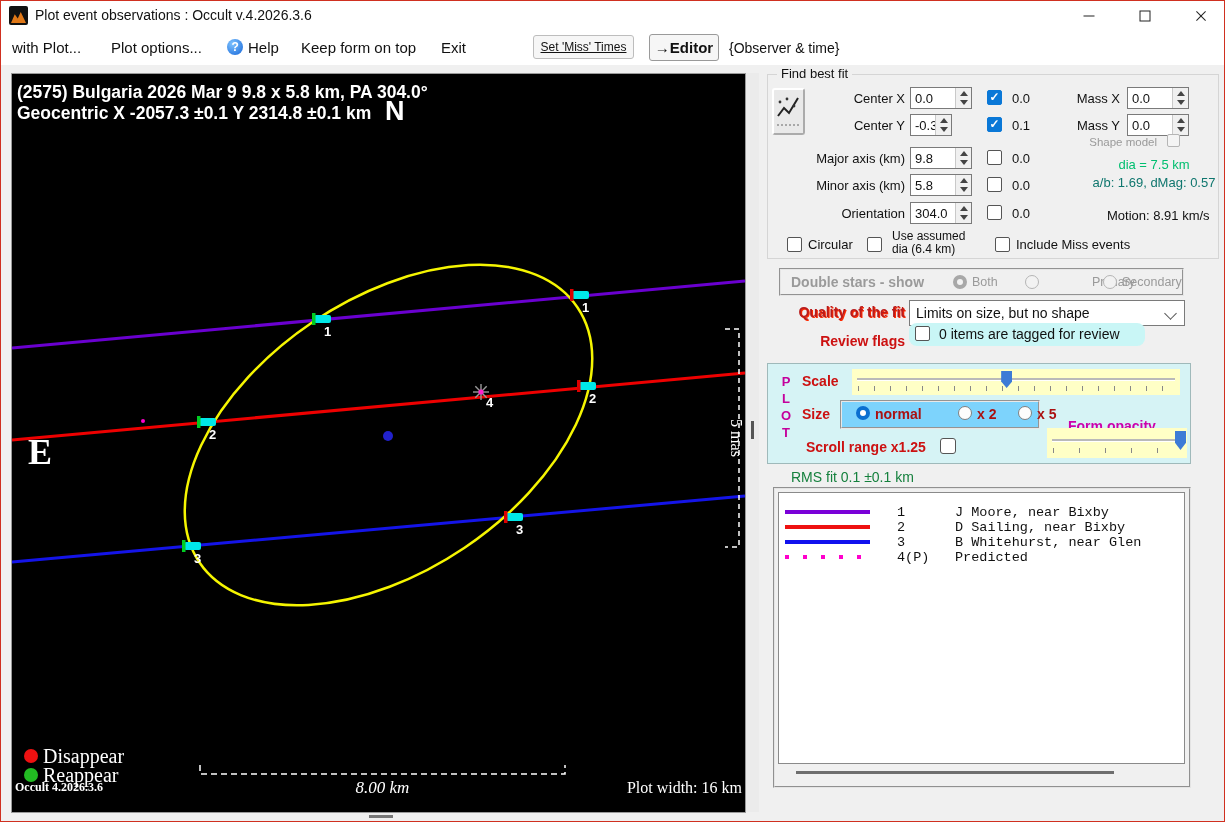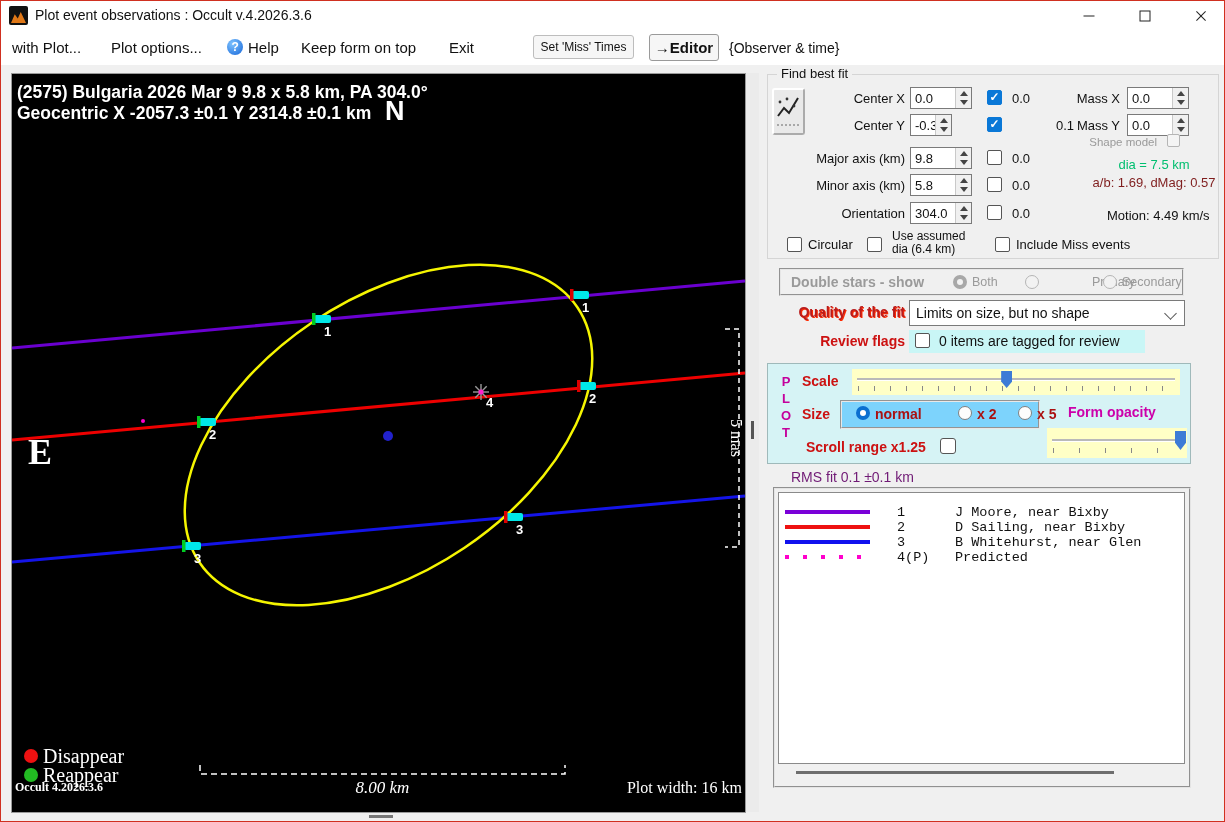--- a/index.html
+++ b/index.html
@@ -64,24 +64,24 @@
     clip-path:polygon(0 0,100% 0,100% 62%,50% 100%,0 62%);}
   .size-panel{position:absolute;left:72px;top:36px;width:200px;height:29px;background:#7dd3fc;border:2px groove #e8e8e8;box-sizing:border-box;}
   .size-panel .opt-lbl{position:absolute;top:4px;font-size:14px;font-weight:bold;color:#aa1111;white-space:nowrap;}
   
   .quality-lbl{position:absolute;left:764px;top:303px;width:140px;text-align:right;font-size:14px;font-weight:bold;
     color:#b91c1c;text-shadow:1px 1px 0 #ff2a00;}
   .combo{position:absolute;left:908px;top:299px;width:276px;height:26px;box-sizing:border-box;background:#fff;border:1px solid #7a7a7a;}
   .combo .txt{position:absolute;left:6px;top:4px;font-size:14px;color:#111;}
   .combo .chev{position:absolute;right:9px;top:8px;width:8px;height:8px;border-left:1.6px solid #555;border-bottom:1.6px solid #555;transform:rotate(-45deg);}
   .review-lbl{position:absolute;left:764px;top:332px;width:140px;text-align:right;font-size:14px;font-weight:bold;color:#cc1111;}
-  .review-box{position:absolute;left:908px;top:329px;width:236px;height:23px;background:#c9f6f6;}
+  .review-box{position:absolute;left:908px;top:322px;width:236px;height:23px;background:#c9f6f6;border-radius:8px;}
   .review-box .txt{position:absolute;left:30px;top:3px;font-size:14px;color:#111;}
   
-  .rms-lbl{position:absolute;left:790px;top:468px;font-size:14px;color:#701a75;}
+  .rms-lbl{position:absolute;left:790px;top:468px;font-size:14px;color:#15803d;}
   .legend-outer{position:absolute;left:772px;top:486px;width:418px;height:301px;border:2px groove #e4e4e4;box-sizing:border-box;}
   .legend-list{position:absolute;left:3px;top:3px;width:407px;height:272px;background:#fff;border:1px solid #8a8a8a;box-sizing:border-box;}
   .legend-row{position:absolute;left:6px;height:15px;width:395px;}
   .legend-row .swatch{position:absolute;left:0;top:5px;width:85px;height:4px;}
   .legend-row .num{position:absolute;left:112px;top:0;font-family:"Liberation Mono",monospace;font-size:13.5px;color:#111;white-space:pre;}
   .legend-row .nm{position:absolute;left:170px;top:0;font-family:"Liberation Mono",monospace;font-size:13.5px;color:#111;white-space:pre;}
   .legend-hscroll{position:absolute;left:3px;top:277px;width:407px;height:14px;background:#f0f0f0;}
   .legend-hscroll .thumb{position:absolute;left:18px;top:5px;width:318px;height:3px;background:#6e6e6e;}
   .dis-txt{color:#9a9a9a !important;}
 </style>
@@ -103,22 +103,22 @@
         <span></span>
       </div>
   </div>
 
   <div class="menubar">
     <div class="menu-item" style="left:11px;">with Plot...</div>
     <div class="menu-item" style="left:110px;">Plot options...</div>
     <div class="help-icon" style="left:226px;"></div>
     <div class="menu-item" style="left:247px;">Help</div>
     <div class="menu-item" style="left:300px;">Keep form on top</div>
-    <div class="menu-item" style="left:440px;margin-left:8px;">Exit</div>
-    <div class="tool-btn" style="left:532px;top:4px;width:101px;height:24px;font-size:12px;line-height:22px;">Set 'Miss' Times</div>
+    <div class="menu-item" style="left:440px;">Exit</div>
+    <div class="tool-btn" style="left:532px;top:4px;width:101px;height:24px;font-size:12px;line-height:22px;text-decoration:underline;">Set 'Miss' Times</div>
     <div class="tool-btn" style="left:648px;top:3px;width:70px;height:27px;font-size:15px;font-weight:bold;line-height:25px;border-color:#9a9a9a;">→Editor</div>
     <div class="menu-item" style="left:728px;top:9px;font-size:14px;">{Observer &amp; time}</div>
   </div>
 
   <div class="plot-box">
     <svg id="plot-svg" width="733" height="738" viewBox="0 0 733 738">
         <line x1="0" y1="274" x2="733" y2="207" stroke="#6a00d0" stroke-width="3"></line>
         <line x1="0" y1="366" x2="733" y2="299" stroke="#ee0000" stroke-width="3"></line>
         <line x1="0" y1="488" x2="733" y2="422" stroke="#1414e8" stroke-width="3"></line>
         <ellipse rx="228" ry="136" transform="translate(376.5 361) rotate(-34)" fill="none" stroke="#f5f500" stroke-width="2.5"></ellipse>
@@ -205,21 +205,21 @@
 
     <div class="lbl r" style="right:313px;top:43px;">Center Y</div>
     <div class="numfield" style="left:142px;top:39px;width:42px;">
       <span class="val">-0.3</span>
       <span class="spin">
           <i class="up"></i>
           <i class="dn"></i>
         </span>
     </div>
     <div class="cb on" style="left:219px;top:42px;"></div>
-    <div class="lbl" style="left:244px;top:43px;margin-left:44px;">0.1</div>
+    <div class="lbl" style="left:244px;top:43px;">0.1</div>
     <div class="lbl r" style="right:98px;top:43px;">Mass Y</div>
     <div class="numfield" style="left:359px;top:39px;width:62px;">
       <span class="val">0.0</span>
       <span class="spin">
           <i class="up"></i>
           <i class="dn"></i>
         </span>
     </div>
 
     <div class="lbl dis-txt" style="right:61px;top:61px;font-size:11.5px;">Shape model</div>
@@ -240,33 +240,33 @@
     <div class="lbl r" style="right:313px;top:103px;">Minor axis (km)</div>
     <div class="numfield" style="left:142px;top:99px;width:62px;">
       <span class="val">5.8</span>
       <span class="spin">
           <i class="up"></i>
           <i class="dn"></i>
         </span>
     </div>
     <div class="cb" style="left:219px;top:102px;"></div>
     <div class="lbl" style="left:244px;top:103px;">0.0</div>
-    <div class="lbl" style="left:316px;top:100px;width:140px;text-align:center;color:#7f1d1d;">a/b: 1.69, dMag: 0.57</div>
+    <div class="lbl" style="left:316px;top:100px;width:140px;text-align:center;color:#0f766e;">a/b: 1.69, dMag: 0.57</div>
 
     <div class="lbl r" style="right:313px;top:131px;">Orientation</div>
     <div class="numfield" style="left:142px;top:127px;width:62px;">
       <span class="val">304.0</span>
       <span class="spin">
           <i class="up"></i>
           <i class="dn"></i>
         </span>
     </div>
     <div class="cb" style="left:219px;top:130px;"></div>
     <div class="lbl" style="left:244px;top:131px;">0.0</div>
-    <div class="lbl" style="left:339px;top:133px;">Motion: 4.49 km/s</div>
+    <div class="lbl" style="left:339px;top:133px;">Motion: 8.91 km/s</div>
 
     <div class="cb" style="left:19px;top:162px;"></div>
     <div class="lbl" style="left:40px;top:162px;">Circular</div>
     <div class="cb" style="left:99px;top:162px;"></div>
     <div class="lbl" style="left:124px;top:155px;font-size:12px;line-height:13px;">
       <span>Use assumed</span><br><span>dia (6.4 km)</span>
     </div>
     <div class="cb" style="left:227px;top:162px;"></div>
     <div class="lbl" style="left:248px;top:162px;">Include Miss events</div>
   </div>
@@ -308,21 +308,21 @@
     </div>
     <div class="red-lbl" style="left:34px;top:42px;">Size</div>
     <div class="size-panel">
       <div class="radio on" style="left:14px;top:4px;"></div>
       <div class="opt-lbl" style="left:33px;">normal</div>
       <div class="radio" style="left:116px;top:4px;"></div>
       <div class="opt-lbl" style="left:135px;">x 2</div>
       <div class="radio" style="left:176px;top:4px;"></div>
       <div class="opt-lbl" style="left:195px;">x 5</div>
     </div>
-    <div class="mag-lbl" style="left:300px;top:40px;">Form opacity</div>
+    <div class="mag-lbl" style="left:300px;top:54px;">Form opacity</div>
     <div class="slider" style="left:279px;top:64px;width:140px;height:30px;">
       <div class="track" style="top:11px;"></div>
       <div class="ticks" style="top:20px;background-image:repeating-linear-gradient(90deg,#888 0 1px,transparent 1px 26px);"></div>
       <div class="thumb" style="top: 3px; height: 19px; left: calc(95% - 5px);"></div>
     </div>
     <div class="red-lbl" style="left:38px;top:75px;">Scroll range x1.25</div>
     <div class="cb" style="left:172px;top:74px;width:16px;height:16px;border-radius:3px;"></div>
   </div>
 
   <div class="rms-lbl">RMS fit 0.1 ±0.1 km</div>

